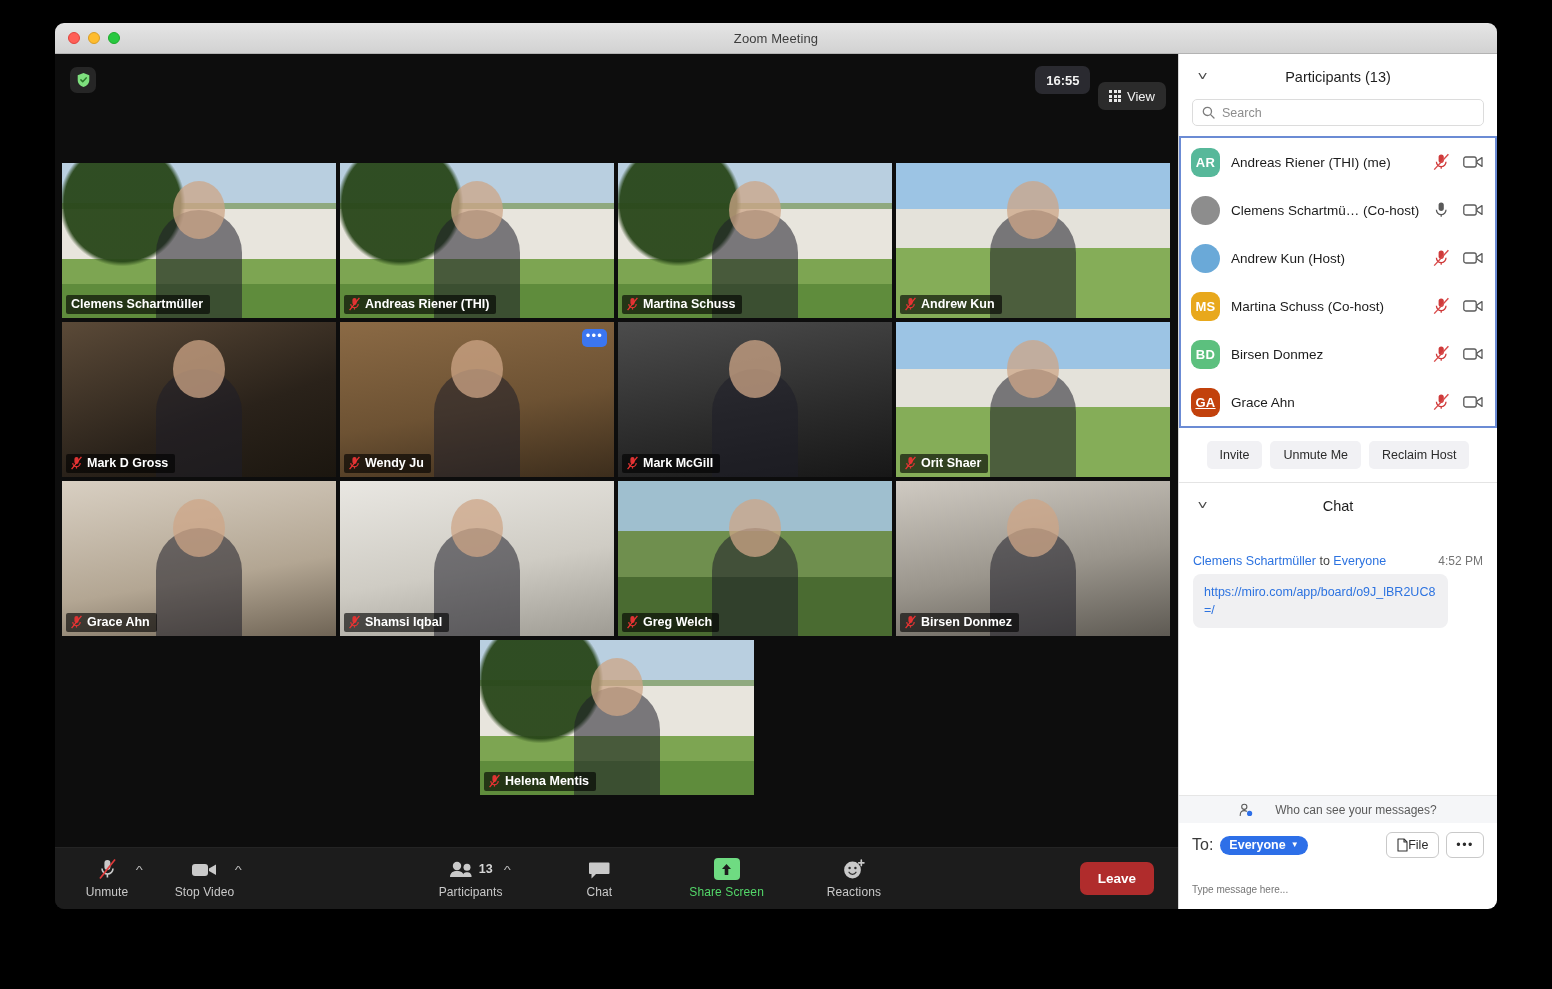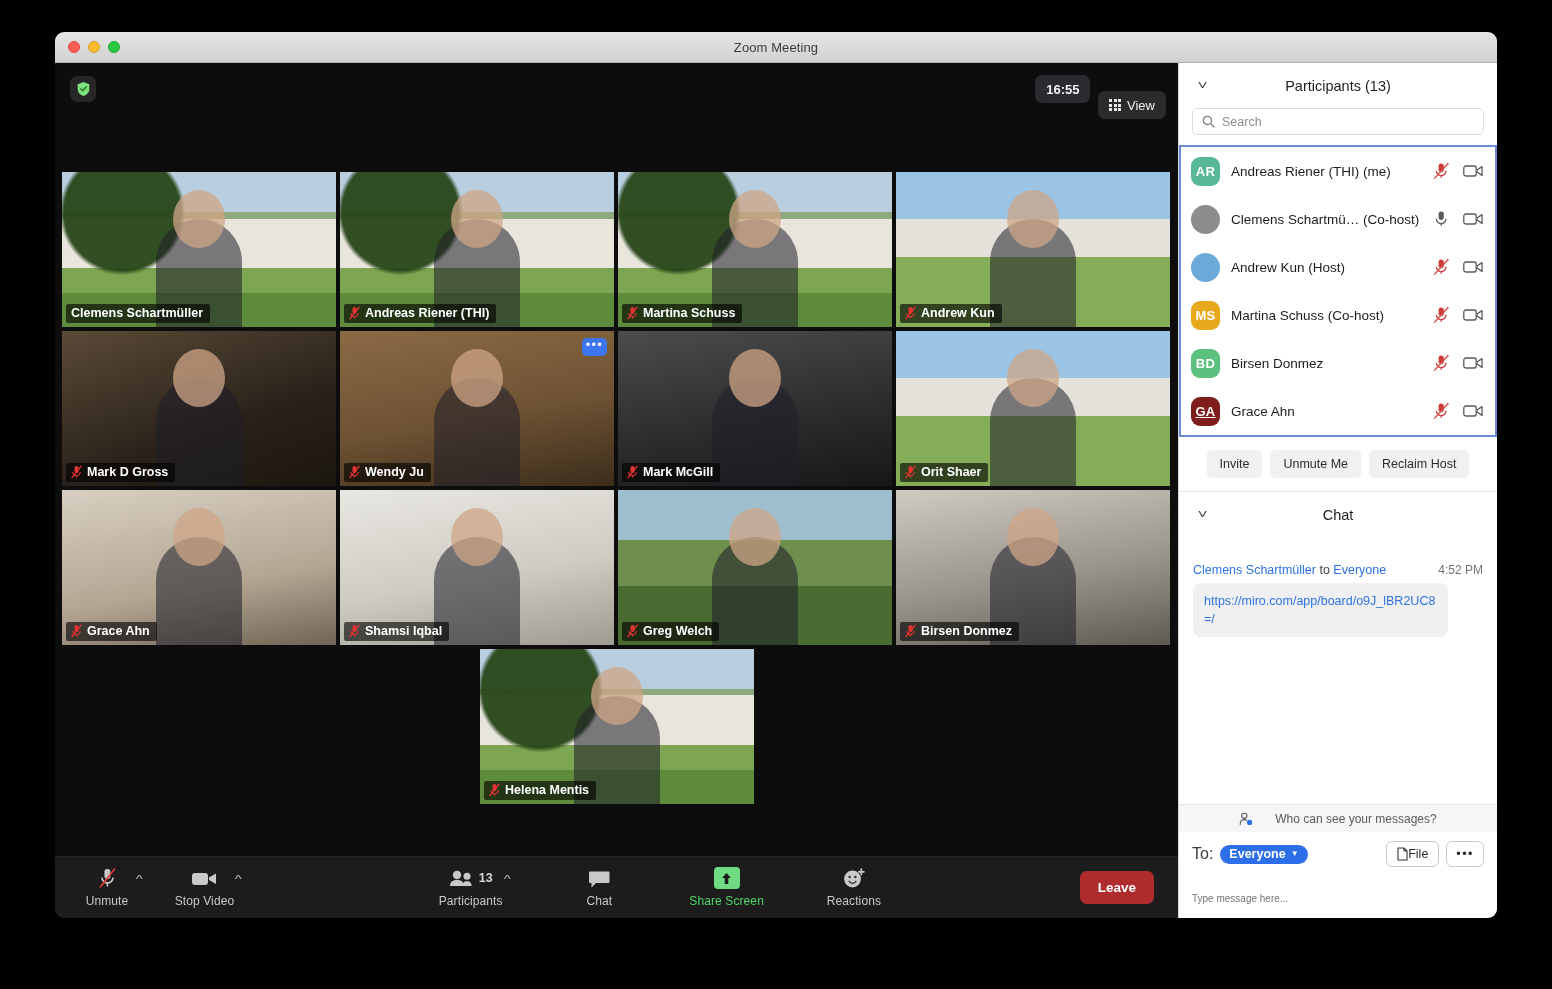--- a/index.html
+++ b/index.html
@@ -6,21 +6,21 @@
   html, body {
     width: 1552px; height: 989px;
     background: #000;
     font-family: "Liberation Sans", sans-serif;
     overflow: hidden;
   }
 
   
   .window {
     position: absolute;
-    left: 55px; top: 32px;
+    left: 55px; top: 23px;
     width: 1442px; height: 886px;
     background: #1a1a1a;
     border-radius: 9px;
     overflow: hidden;
     box-shadow: 0 14px 44px rgba(0,0,0,.75);
   }
   .titlebar {
     height: 31px;
     background: linear-gradient(#e5e5e5, #d2d2d2);
     border-bottom: 1px solid #b3b3b3;
@@ -729,21 +729,21 @@
               </span>
               <span>
                 <svg width="20" height="14" viewBox="0 0 20 14">
   <rect x="0.8" y="2" width="12.4" height="10" rx="2" stroke="#5a5a5a" stroke-width="1.3" fill="none"></rect>
   <path d="M14 6 L19 2.6 V11.4 L14 8 Z" stroke="#5a5a5a" stroke-width="1.3" fill="none" stroke-linejoin="round"></path>
 </svg>
               </span>
             </div>
           </div>
           <div class="prow">
-            <div class="avatar" style="background: #7f1d1d; text-decoration: underline;">GA</div>
+            <div class="avatar" style="background: #c2410c; text-decoration: underline;">GA</div>
             <div class="pname">Grace Ahn</div>
             <div class="pstat">
               <span>
                 <svg width="17" height="18" viewBox="0 0 17 18">
   <rect x="5.6" y="1.5" width="5.2" height="8.4" rx="2.6" fill="#cf3b3b"></rect>
   <path d="M3.4 8.8 a4.8 4.8 0 0 0 9.6 0" stroke="#cf3b3b" stroke-width="1.3" fill="none"></path>
   <line x1="8.2" y1="13.2" x2="8.2" y2="15.8" stroke="#cf3b3b" stroke-width="1.3"></line>
   <line x1="1.2" y1="16.6" x2="15.4" y2="1.2" stroke="#d94a4a" stroke-width="1.4"></line>
 </svg>
               </span>

